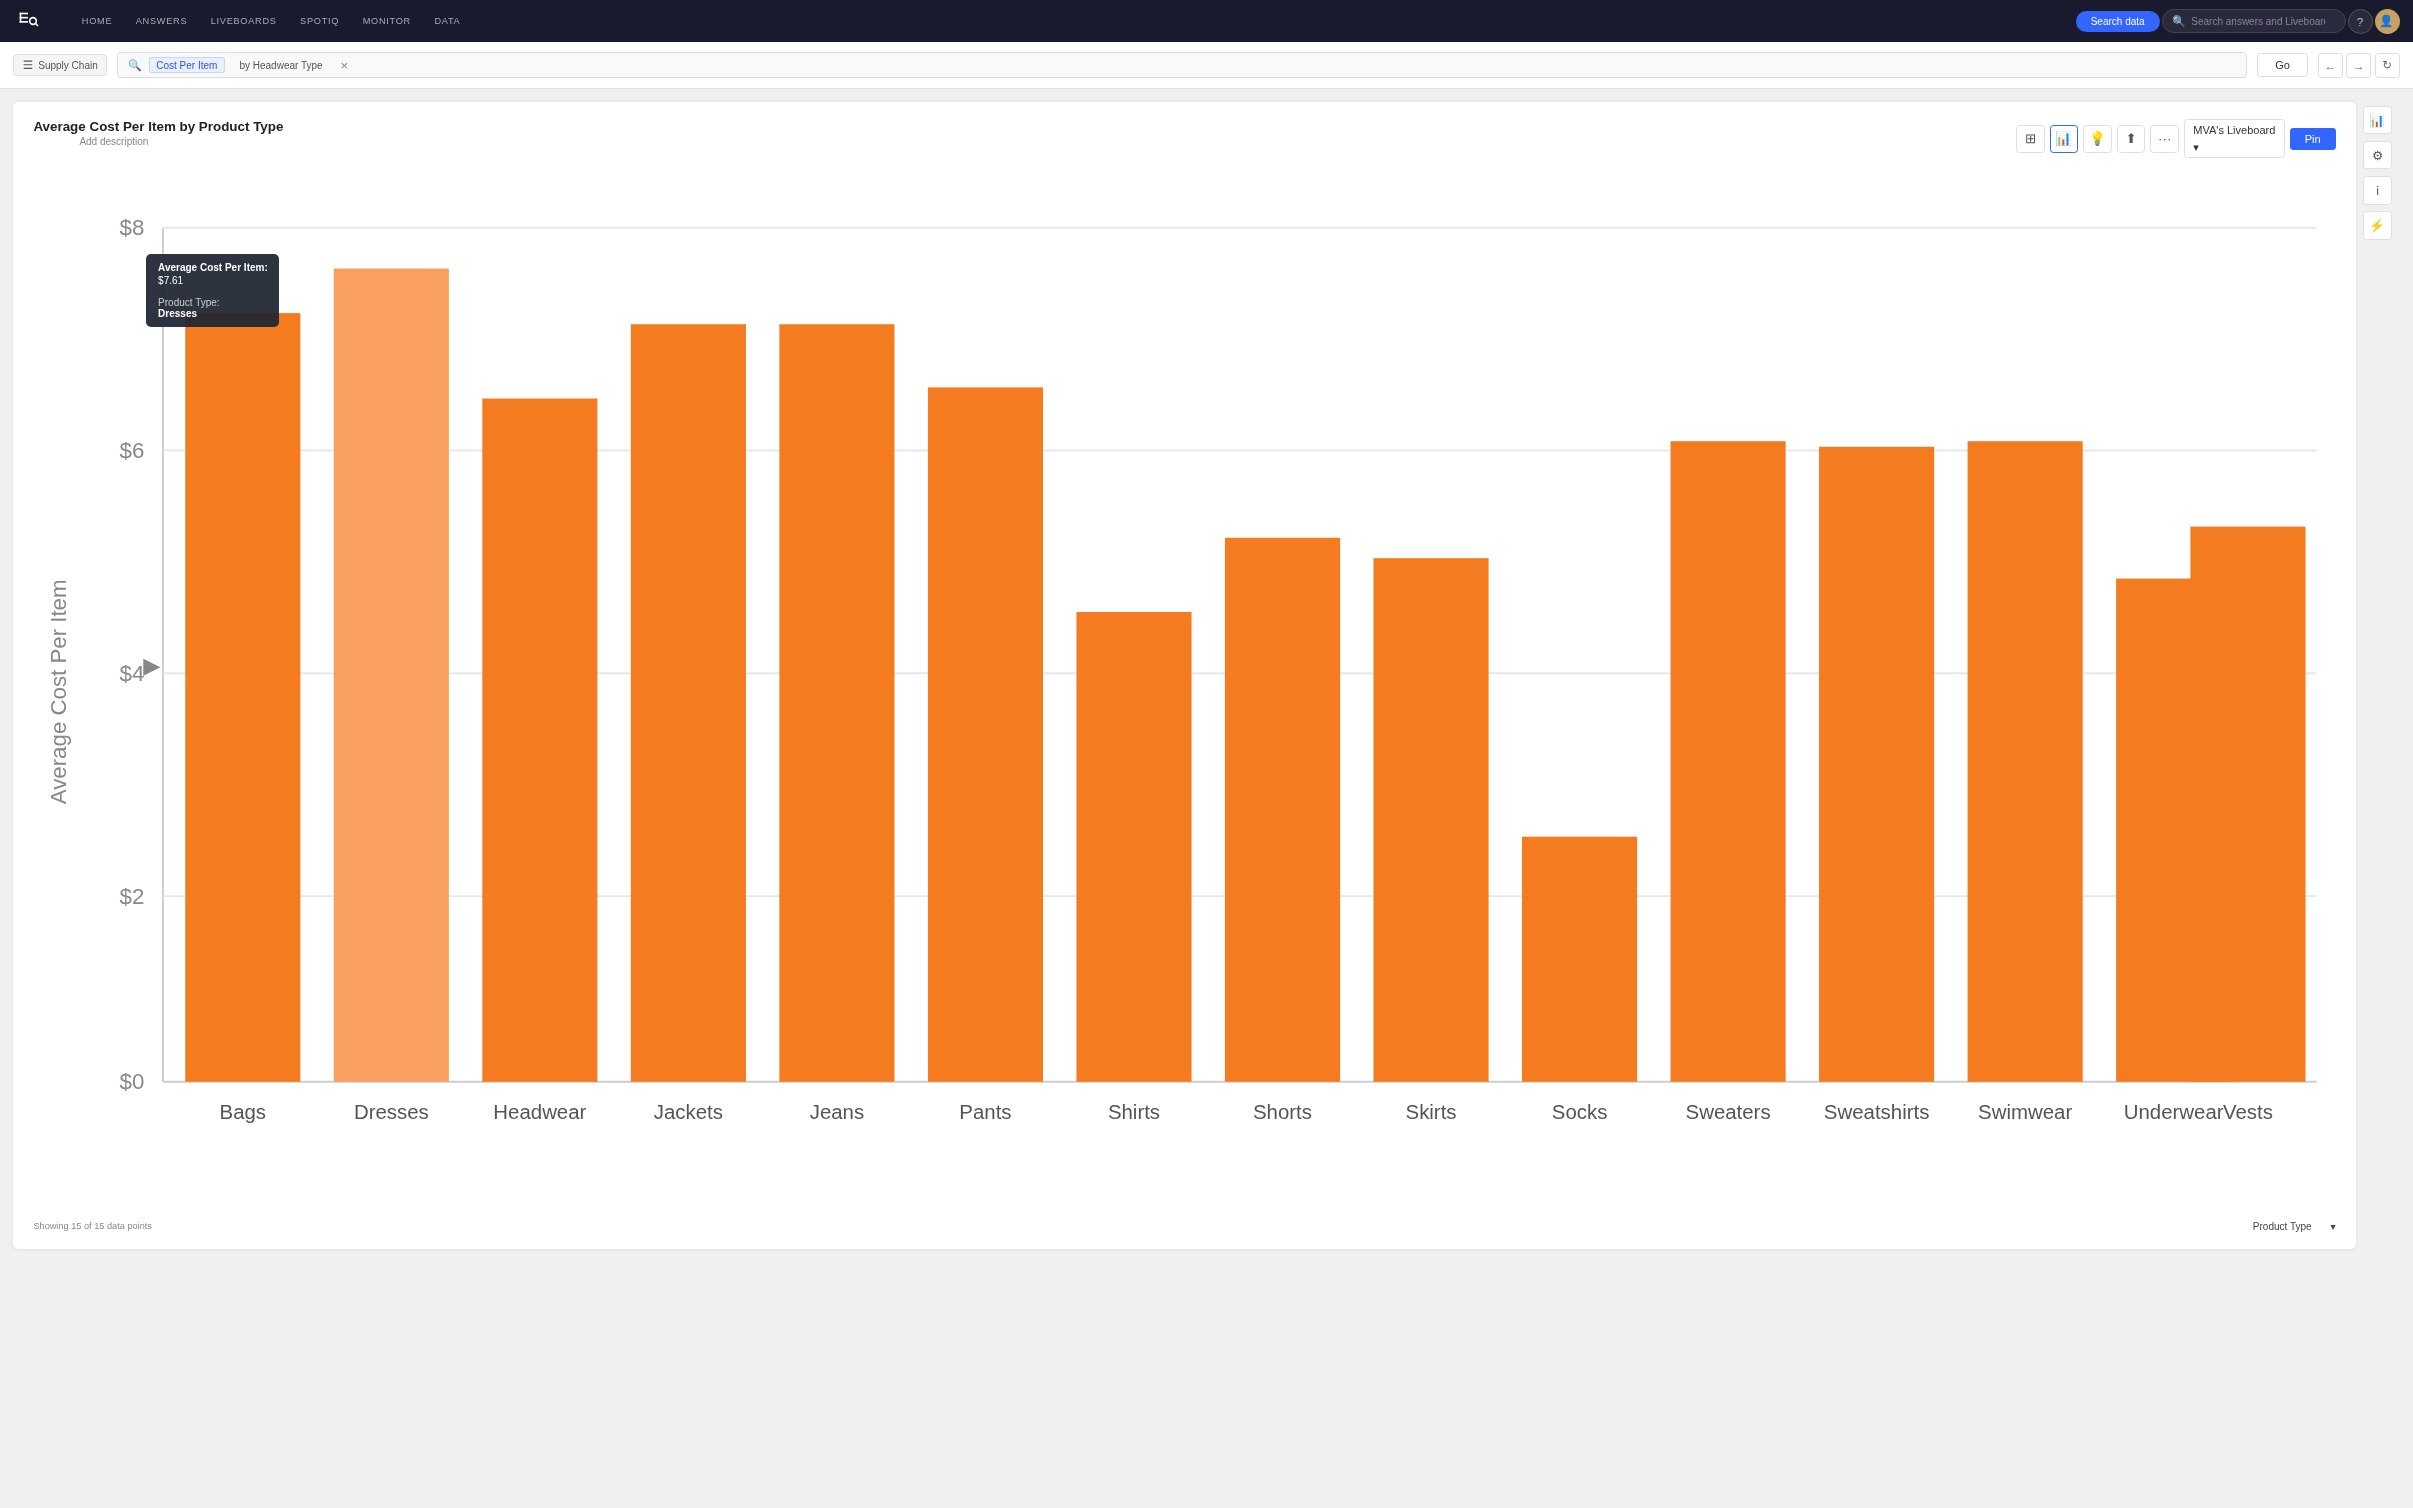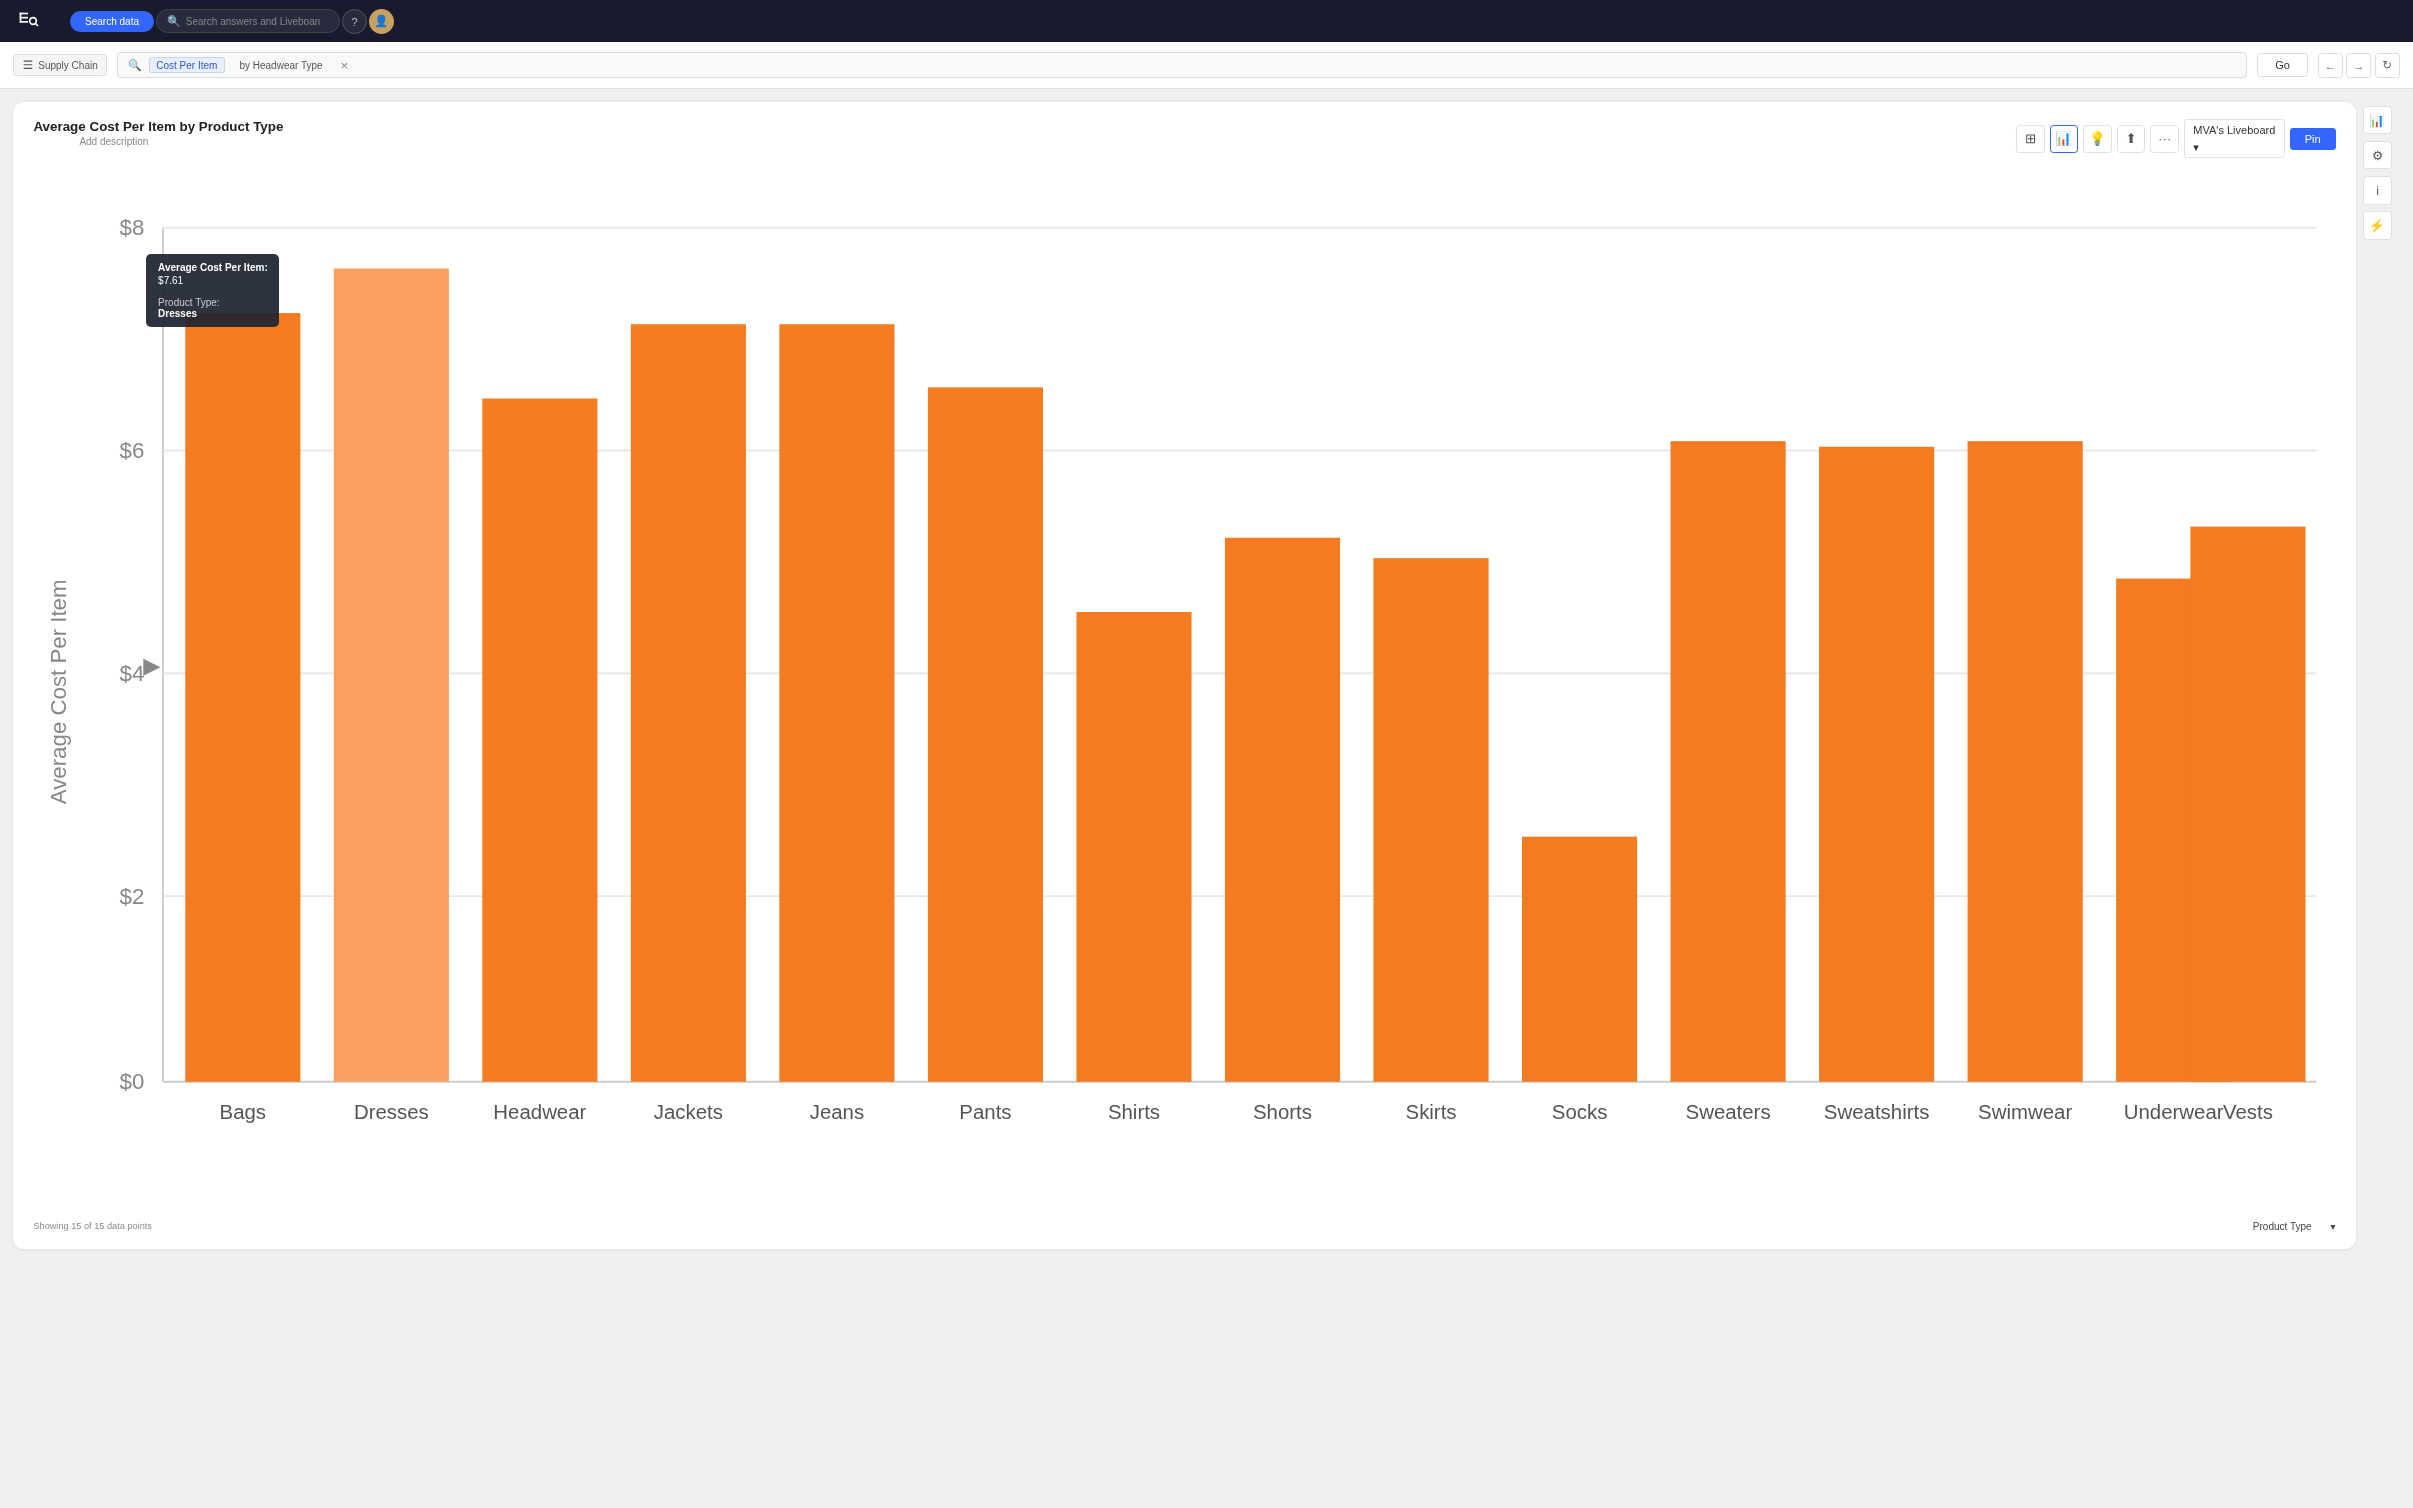--- a/index.html
+++ b/index.html
@@ -191,21 +191,21 @@
     }
 
     
     .main-content {
       display: flex;
       padding: 13.4px;
       gap: 0;
     }
     .chart-card {
       background: #fff;
-      border-radius: 11px;
+      border-radius: 5px;
       flex: 1;
       padding: 17px 20px;
       box-shadow: 0 0.8px 3.4px rgba(0,0,0,0.08);
       position: relative;
     }
     .chart-header {
       display: flex;
       align-items: flex-start;
       justify-content: space-between;
       margin-bottom: 3.4px;
@@ -346,20 +346,28 @@
   <div class="nav-logo">
     <svg viewBox="0 0 36 36" fill="none" xmlns="http://www.w3.org/2000/svg">
       <rect width="36" height="36" rx="4" fill="#1a1a2e"></rect>
       <rect x="8" y="8" width="10" height="2" fill="white"></rect>
       <rect x="8" y="13" width="10" height="2" fill="white"></rect>
       <rect x="8" y="18" width="10" height="2" fill="white"></rect>
       <rect x="8" y="8" width="2" height="12" fill="white"></rect>
       <circle cx="24" cy="18" r="4" stroke="white" stroke-width="2" fill="none"></circle>
       <line x1="27" y1="21" x2="30" y2="24" stroke="white" stroke-width="2"></line>
     </svg>
+  </div>
+  <div class="nav-links">
+    <div class="nav-link">HOME</div>
+    <div class="nav-link">ANSWERS</div>
+    <div class="nav-link">LIVEBOARDS</div>
+    <div class="nav-link">SPOTIQ</div>
+    <div class="nav-link">MONITOR</div>
+    <div class="nav-link">DATA</div>
   </div>
   <div class="nav-right">
     <button class="nav-search-btn">Search data</button>
     <div class="search-answers-box">
       <span style="color:#888;font-size:11px;">🔍</span>
       <input type="text" placeholder="Search answers and Liveboards" style="">
     </div>
     <div class="help-btn">?</div>
     <div class="avatar">👤</div>
   </div>

